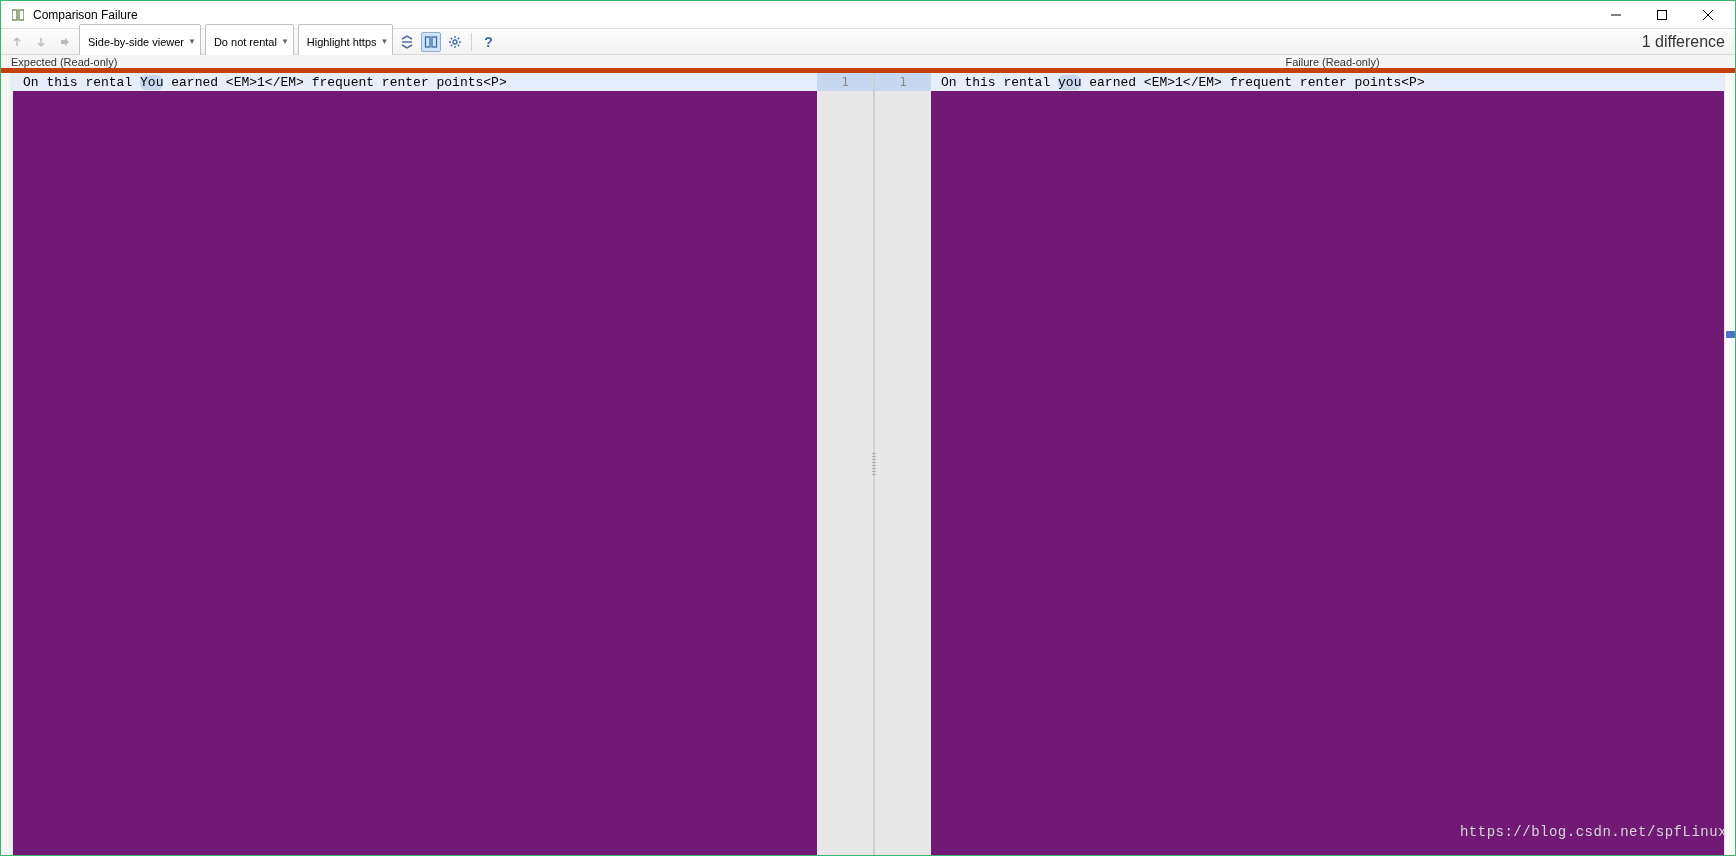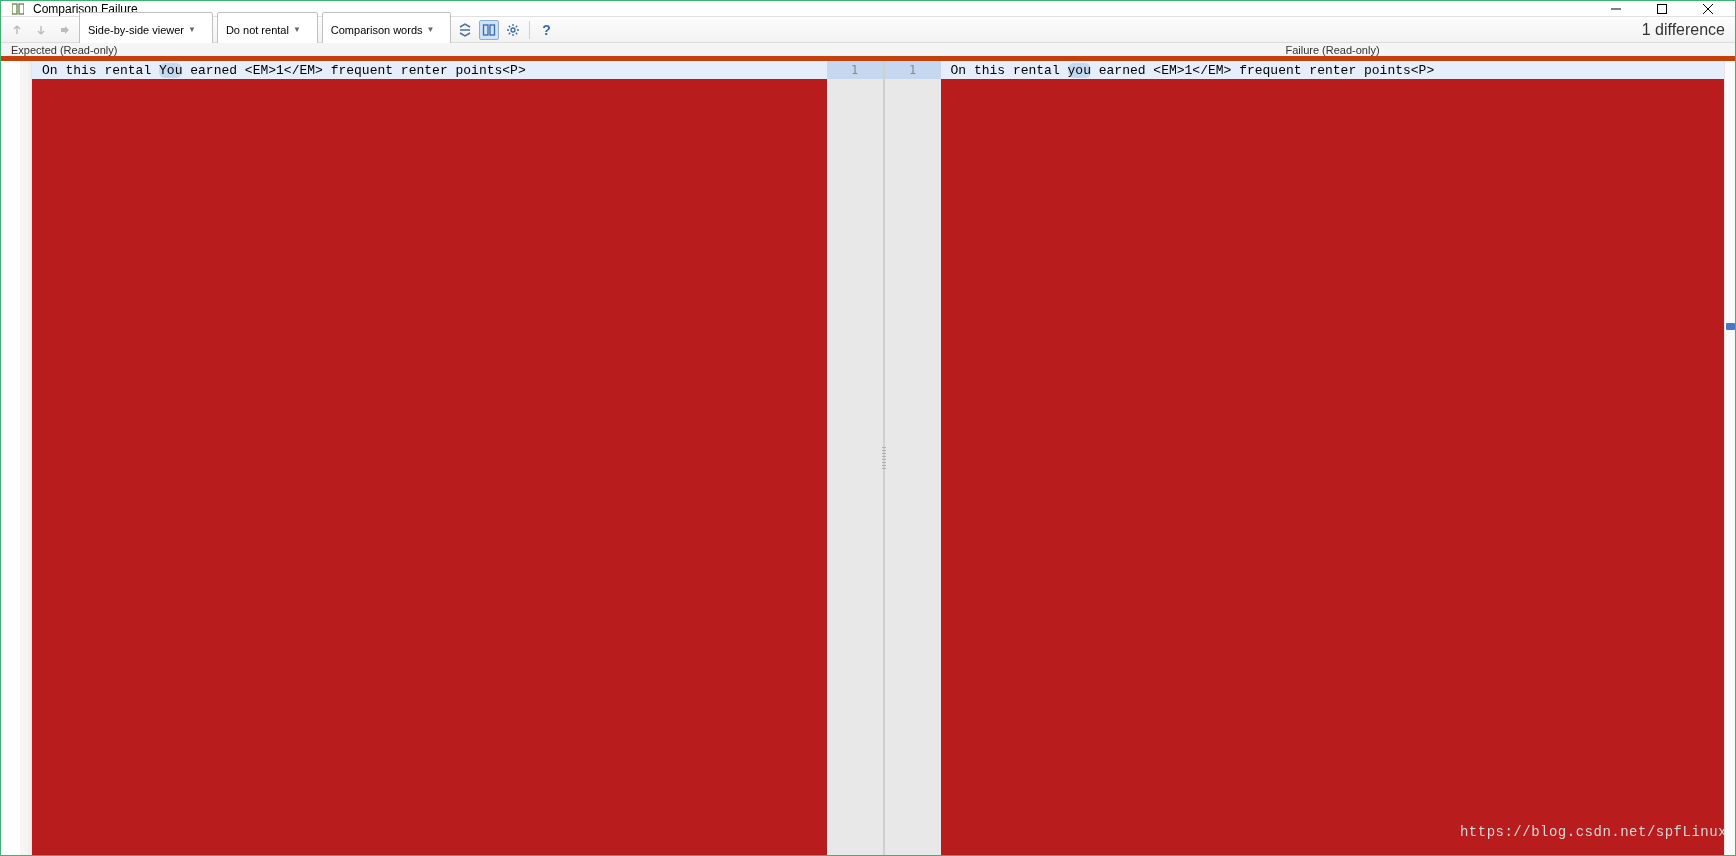--- a/index.html
+++ b/index.html
@@ -2,21 +2,21 @@
 <html><head>
   <meta charset="utf-8">
   <style>
     * { margin: 0; padding: 0; box-sizing: border-box; }
     html, body { width: 100%; height: 100%; font-family: "Segoe UI", Tahoma, sans-serif; font-size: 12px; background: #fff; overflow: hidden; }
     .window {
       width: 100%; height: 100%; display: flex; flex-direction: column;
       border: 1px solid #3cb371; background: #fff;
     }
     .titlebar {
-      height: 16px; display: flex; align-items: center; background: #fff;
+      height: 28px; display: flex; align-items: center; background: #fff;
       border-bottom: 1px solid #e0e0e0; padding: 0 4px;
     }
     .title-icon {
       width: 14px; height: 14px; margin-left: 6px; margin-right: 8px;
       display: inline-flex; align-items: center; justify-content: center;
     }
     .title-text { font-size: 12px; color: #000; }
     .title-controls { margin-left: auto; display: flex; }
     .title-ctrl {
       width: 46px; height: 28px; display: flex; align-items: center;
@@ -30,33 +30,33 @@
     }
     .tool-btn {
       height: 20px; min-width: 20px; display: flex; align-items: center;
       justify-content: center; border: 1px solid transparent;
       border-radius: 2px; cursor: pointer; color: #555; padding: 0 2px;
     }
     .tool-btn.disabled { color: #bbb; cursor: default; }
     .tool-btn.active { background: #cfe2f8; border-color: #8faecf; }
     .dropdown {
       height: 36px; display: flex; align-items: center;
-      border: 1px solid #c0c0c0; background: #fff; padding: 0 16px 0 8px;
+      border: 1px solid #c0c0c0; background: #fff; padding: 0 4px 0 8px;
       font-size: 11px; cursor: pointer; gap: 4px; border-radius: 2px;
     }
     .dropdown .chev { font-size: 8px; color: #666; }
     .tool-sep { width: 1px; height: 18px; background: #d0d0d0; margin: 0 2px; }
     .status-right { margin-left: auto; font-size: 16px; color: #333; padding-right: 4px; }
 
     .headers { height: 18px; display: flex; background: #f5f5f5; border-bottom: 5px solid #c2410c; font-size: 11px; color: #333; }
     .header-left { flex: 1; padding-left: 10px; display: flex; align-items: center; }
     .gutter-head { width: 114px; }
     .header-right { flex: 1; display: flex; align-items: center; justify-content: center; }
 
-    .diff-body { flex: 1; display: flex; position: relative; background: #b91c1c; margin-left: 19px; }
+    .diff-body { flex: 1; display: flex; position: relative; background: #701a75; }
     .pane { flex: 1; display: flex; flex-direction: column; min-width: 0; }
     .left-gutter { width: 12px; background: #f0f0f0; border-right: 1px solid #e5e5e5; }
     .pane-content { flex: 1; position: relative; }
     .center-gutter {
       width: 114px; display: flex; background: #e8e8e8; position: relative;
     }
     .center-gutter .gl, .center-gutter .gr {
       flex: 1; position: relative; font-family: Consolas, monospace;
     }
     .gl { border-right: 1px solid #d0d0d0; }
@@ -146,21 +146,21 @@
     </div>
     <div class="dropdown">
       <span>Side-by-side viewer</span>
       <span class="chev">▼</span>
     </div>
     <div class="dropdown">
       <span>Do not rental</span>
       <span class="chev">▼</span>
     </div>
     <div class="dropdown">
-      <span>Comparison words</span>
+      <span>Highlight https</span>
       <span class="chev">▼</span>
     </div>
     <div class="tool-btn">
       <svg width="14" height="14" viewBox="0 0 14 14">
           <path d="M2 4 L7 1 L12 4 M2 10 L7 13 L12 10" fill="none" stroke="#4b6ea0" stroke-width="1.5"></path>
           <line x1="2" y1="7" x2="12" y2="7" stroke="#4b6ea0" stroke-width="1.5"></line>
         </svg>
     </div>
     <div class="tool-btn active">
       <svg width="14" height="14" viewBox="0 0 14 14">

